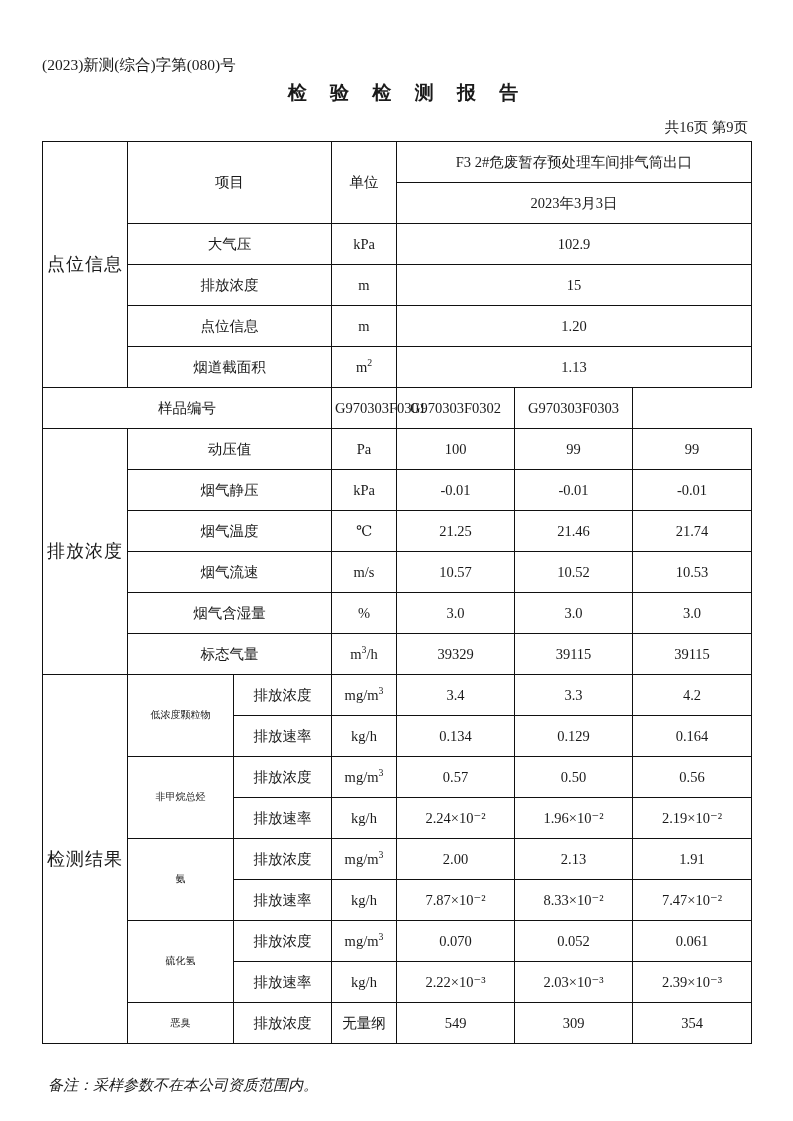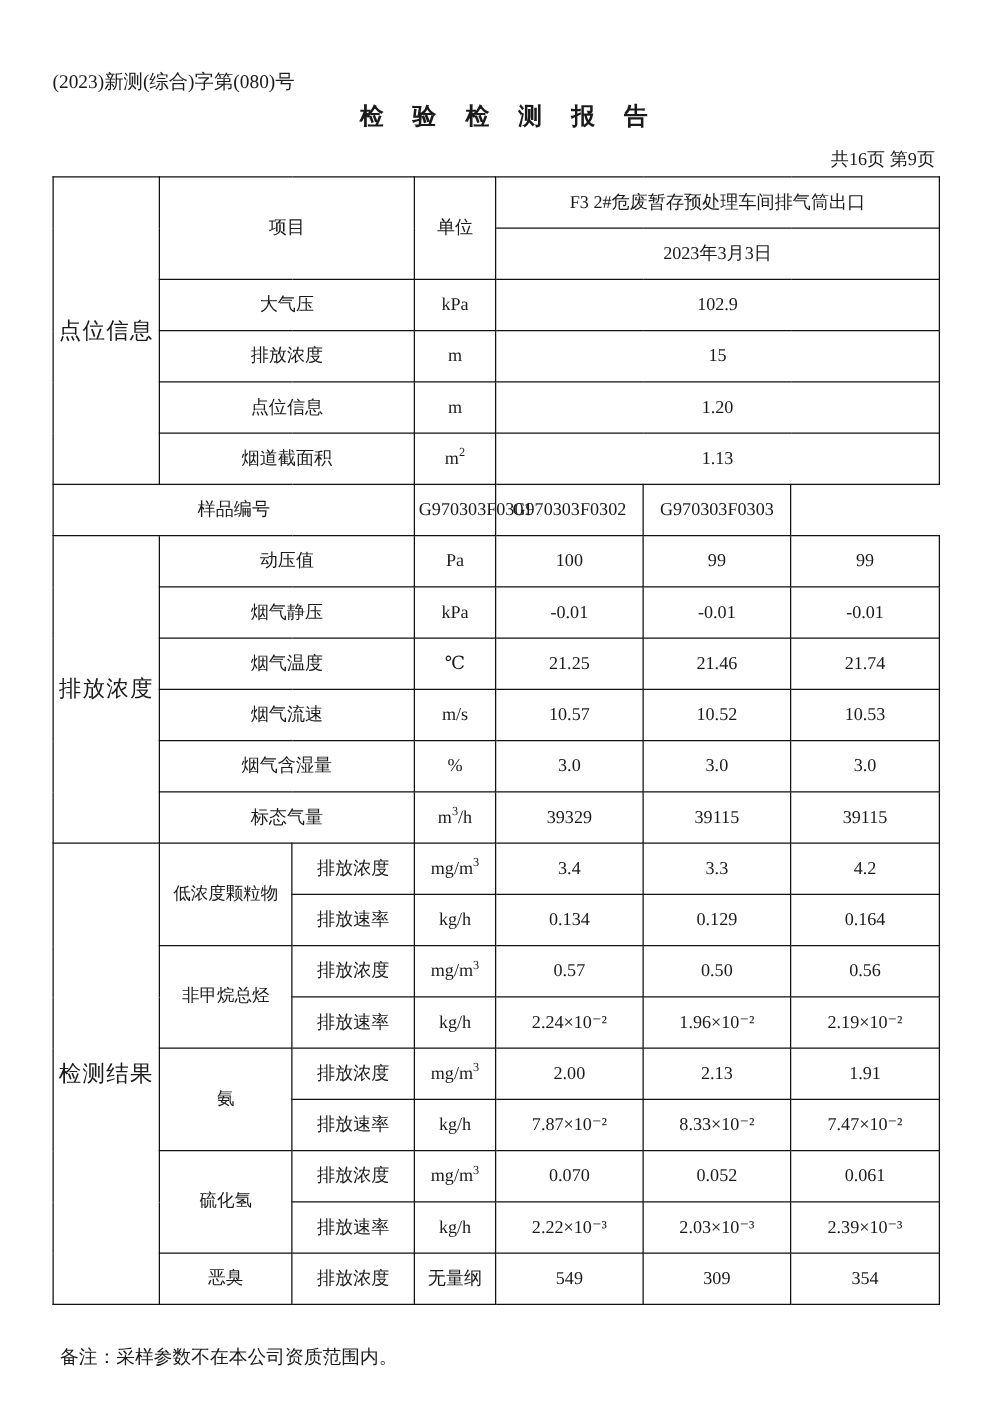--- a/index.html
+++ b/index.html
@@ -67,33 +67,34 @@
     padding: 2px 3px;
     line-height: 1.25;
     height: 41px;
     box-sizing: border-box;
   }
   .sec-label {
     font-size: 18px;
     letter-spacing: 1px;
   }
   .grp-label {
-    font-size: 14px;
+    font-size: 10px;
   }
   sup {
     font-size: 0.68em;
     vertical-align: super;
     line-height: 0;
   }
   .note {
     position: absolute;
     left: 48px;
     top: 1076px;
     font-size: 15px;
     white-space: nowrap;
+    font-style: italic;
   }
   col.c-sec   { width: 85px; }
   col.c-item  { width: 106px; }
   col.c-sub   { width: 98px; }
   col.c-unit  { width: 65px; }
   col.c-v1    { width: 118px; }
   col.c-v2    { width: 118px; }
   col.c-v3    { width: 119px; }
 </style>
 </head>

